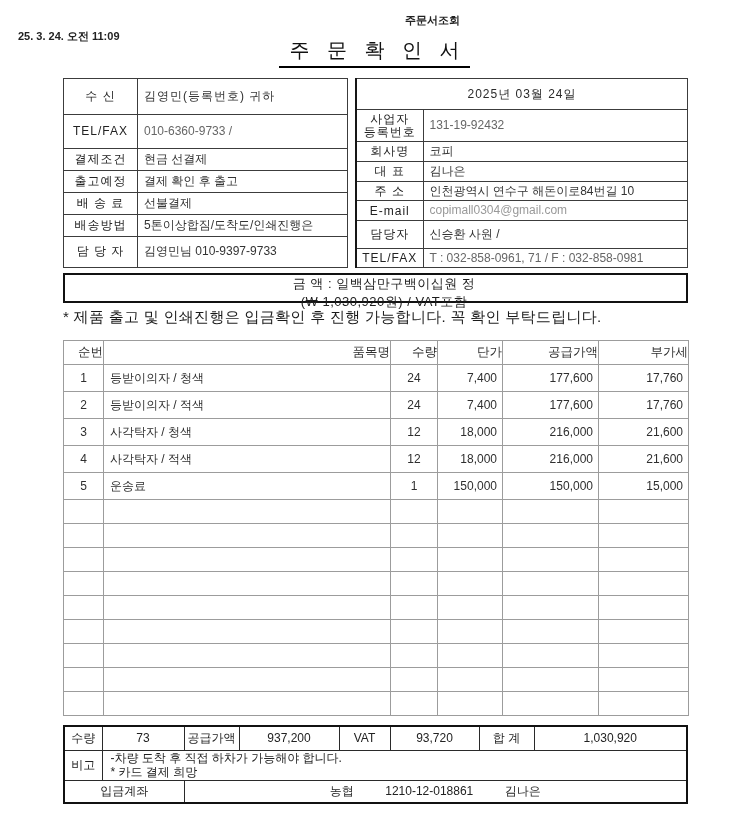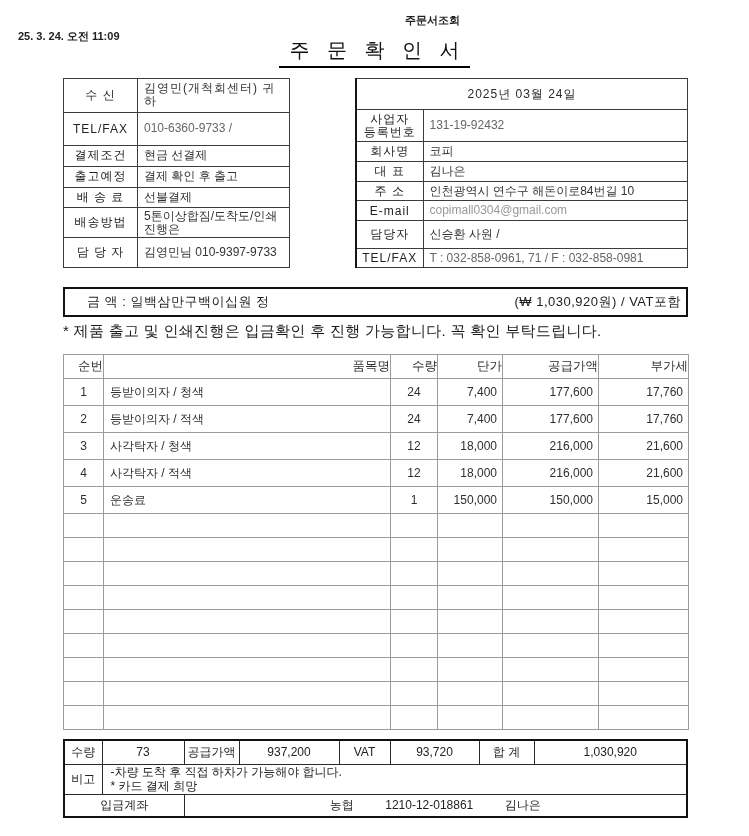--- a/index.html
+++ b/index.html
@@ -20,21 +20,21 @@
     display:inline-block; font-size:20px; letter-spacing:6px; color:#111;
     border-bottom:2px solid #000; padding:0 4px 4px 10px; line-height:24px;
   }
 
   .content { position:absolute; top:78px; left:63px; width:625px; }
 
   
   .header-tables { display:flex; justify-content:space-between; }
   table { border-collapse:collapse; table-layout:fixed; }
   .info-table td { border:1px solid #3c3c3c; vertical-align:middle; font-size:12px; overflow:hidden; }
-  .recipient-table { width:227px; }
+  .recipient-table { width:285px; }
   .supplier-table  { width:333px; }
   .supplier-table td:first-child { border-left:2px solid #161616; }
   .lbl { text-align:center; color:#222; letter-spacing:1px; background:#fff; }
   .val { text-align:left; padding:1px 6px; color:#333; line-height:13px; }
   .recipient-table col.c1 { width:74px; }
   .supplier-table  col.c1 { width:67px; }
   .recipient-table tr:nth-child(1){height:32px} .recipient-table tr:nth-child(2){height:31px}
   .recipient-table tr:nth-child(3){height:20px} .recipient-table tr:nth-child(4){height:20px}
   .recipient-table tr:nth-child(5){height:19px} .recipient-table tr:nth-child(6){height:20px}
   .recipient-table tr:nth-child(7){height:28px} .recipient-table tr:nth-child(8){height:19px}
@@ -43,23 +43,23 @@
   .supplier-table tr:nth-child(5){height:19px} .supplier-table tr:nth-child(6){height:20px}
   .supplier-table tr:nth-child(7){height:28px} .supplier-table tr:nth-child(8){height:19px}
   .big-val { font-size:15px; letter-spacing:1px; }
   .date-cell { text-align:center; font-size:13.5px; letter-spacing:1px; color:#2a2a2a; }
   .pre { white-space:pre-line; font-size:11.5px; line-height:12.5px; }
   .dim  { color:#666; }
   .dim2 { color:#999; }
 
   
   .amount-box {
-    margin-top:19px; height:30px; border:2px solid #111;
+    margin-top:5px; height:30px; border:2px solid #111;
     display:flex; align-items:center; justify-content:space-between;
-    font-size:13px; color:#1c1c1c; padding:0 5px 0 22px; letter-spacing:0.5px;
+    font-size:13px; color:#1c1c1c; padding:0 5px 0 22px; letter-spacing:0.5px;flex-direction:column;
   }
   
   .notice { margin-top:5px; font-size:15px; color:#1a1a1a; letter-spacing:0.3px; }
 
   
   .items-table { width:625px; margin-top:13px; border:1px solid #8d8d8d; }
   .items-table td, .items-table th { border:1px solid #9c9c9c; font-size:12px; font-weight:400; vertical-align:middle; color:#2e2e2e; }
   .items-table thead tr { height:24px; }
   .items-table thead th { font-size:12.5px; text-align:right; }
   .items-table tbody tr.data { height:27px; }
@@ -94,21 +94,21 @@
   <div class="header-tables">
 
     <table class="info-table recipient-table">
       <colgroup>
           <col class="c1">
           <col>
         </colgroup>
       <tbody>
           <tr>
         <td class="lbl">수 신</td>
-        <td class="val big-val">김영민(개척회센터) 귀하</td>
+        <td class="val big-val">김영민(등록번호) 귀하</td>
       </tr>
       <tr>
         <td class="lbl">TEL/FAX</td>
         <td class="val dim">010-6360-9733 /</td>
       </tr>
       <tr>
         <td class="lbl">결제조건</td>
         <td class="val">현금 선결제</td>
       </tr>
       <tr>

